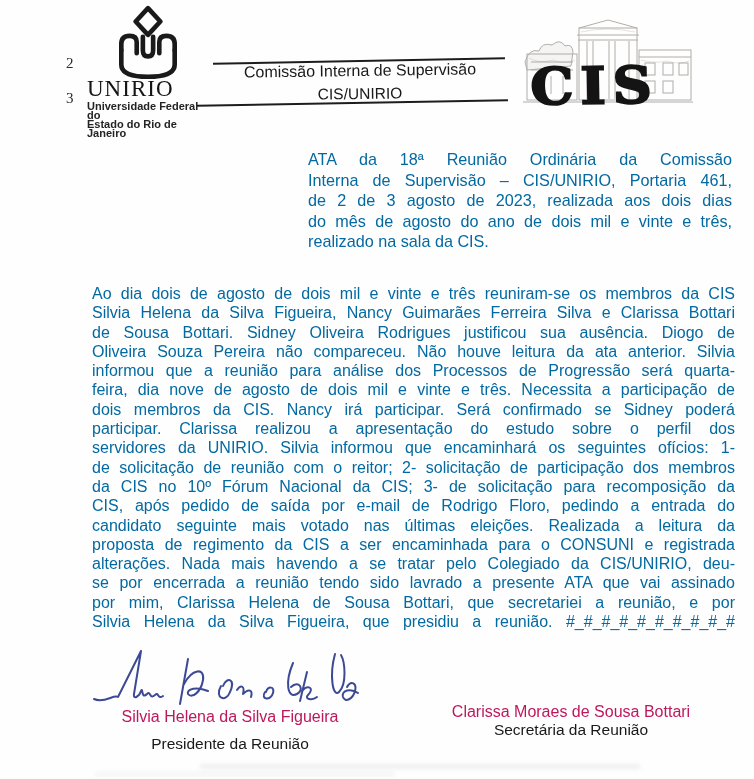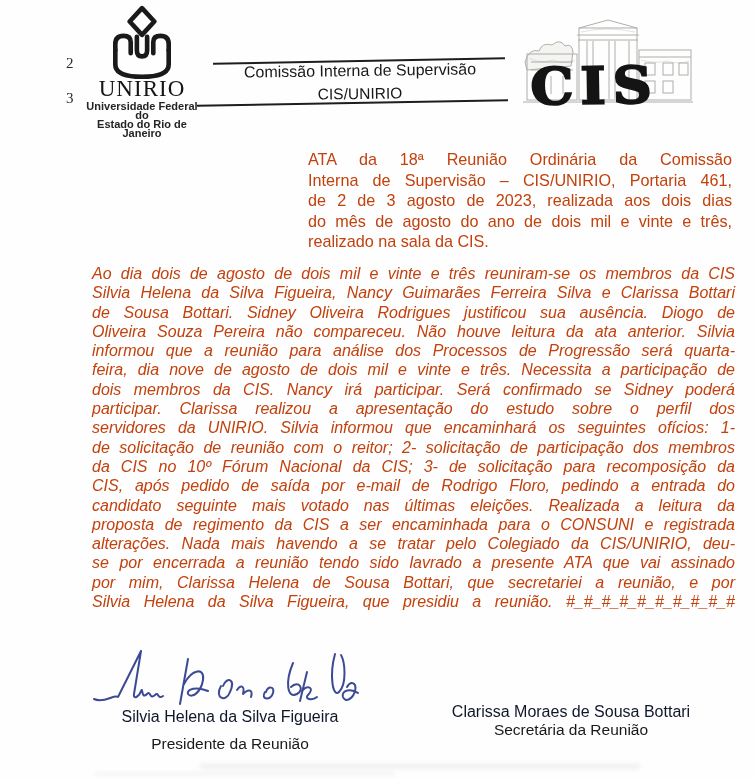--- a/index.html
+++ b/index.html
@@ -6,21 +6,21 @@
   .page {
     position:relative; width:754px; height:779px; background:#fefefe;
     font-family:"Liberation Sans", sans-serif; color:#1b1b1b; overflow:hidden;
   }
 
   
   .margin-num { position:absolute; font-family:"Liberation Serif", serif; font-size:15px; color:#2a2a2a; }
   #num2 { left:66px; top:55px; }
   #num3 { left:66px; top:90px; }
 
-  .unirio-block { position:absolute; left:81px; top:5px; width:122px; text-align:center; }
+  .unirio-block { position:absolute; left:87px; top:5px; width:122px; }
   .unirio-glyph { display:block; margin:0 auto; }
   .unirio-acronym { font-family:"Liberation Serif", serif; font-size:23px; letter-spacing:1px; color:#151515; line-height:1; margin-top:-2px; }
   .unirio-inst { font-size:11px; font-weight:bold; color:#242424; line-height:9px; margin-top:2px; }
 
   .lh-rule { position:absolute; height:2px; background:#1d1d1d; }
   #rule-top { left:213px; top:60px; width:292px; transform:rotate(-1.1deg); }
   #rule-bottom { left:197px; top:102px; width:311px; transform:rotate(-1.0deg); }
   .lh-line1 { position:absolute; left:215px; top:62px; width:290px; text-align:center; font-size:16px; color:#191919; transform:rotate(-0.8deg); }
   .lh-line2 { position:absolute; left:215px; top:85px; width:290px; text-align:center; font-size:15.5px; color:#191919; transform:rotate(-0.8deg); }
 
@@ -31,30 +31,30 @@
     font-family:"DejaVu Serif", serif; font-weight:bold; font-size:54px; line-height:1;
     color:#141414; -webkit-text-stroke:2.2px #141414; letter-spacing:7px;
     transform:scaleY(0.94) rotate(-1deg); transform-origin:left bottom;
   }
 
   
   .ata-heading { position:absolute; left:308px; top:149px; width:424px; font-size:16.2px; }
   .ata-heading .line { line-height:20.6px; text-align:justify; text-align-last:justify; white-space:normal; }
   .ata-heading .line:last-child { text-align-last:left; }
 
-  .body-text { position:absolute; left:92px; top:264px; width:643px; font-size:16px;font-style:italic; }
+  .body-text { position:absolute; left:92px; top:284px; width:643px; font-size:16px; }
   .body-text .line { line-height:19.3px; text-align:justify; text-align-last:justify; }
 
-  .line { color:#c2410c; }
+  .line { color:#0369a1; }
 
   
   .sig-scrawl { position:absolute; left:88px; top:642px; }
   .sig-left  { position:absolute; left:94px;  top:708px; width:272px; text-align:center; }
   .sig-right { position:absolute; left:411px; top:703px; width:320px; text-align:center; }
-  .sig-name  { font-size:16px; color:#0f172a; }
+  .sig-name  { font-size:16px; color:#be185d; }
   .sig-role  { font-size:15.5px; color:#191919; margin-top:9px; }
   .sig-right .sig-role { margin-top:0; }
 
   
   .ghost { position:absolute; background:rgba(40,40,40,0.07); filter:blur(2px); border-radius:2px; }
   #ghost1 { left:200px; top:764px; width:440px; height:5px; }
   #ghost2 { left:95px;  top:772px; width:300px; height:4px; opacity:.7; }
 </style>
 </head>
 <body>

